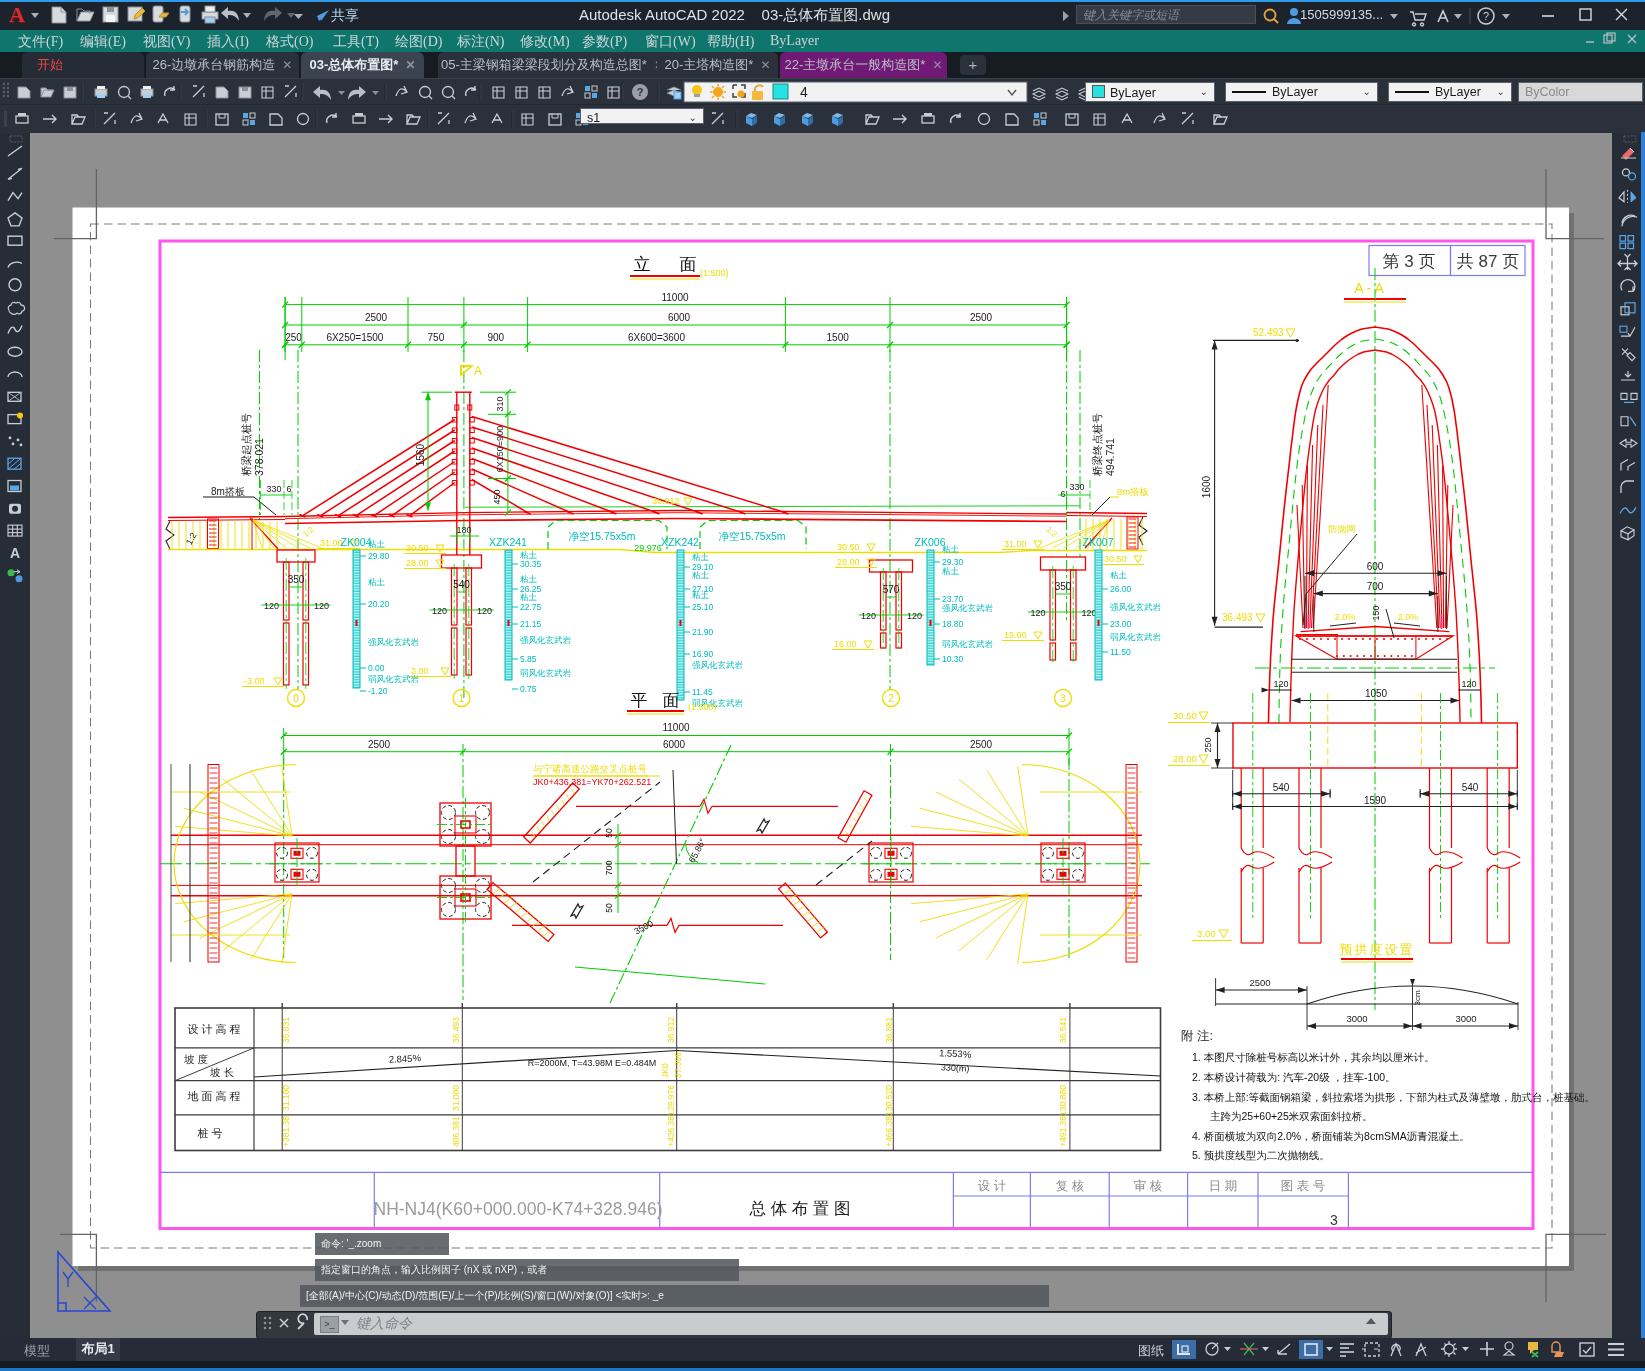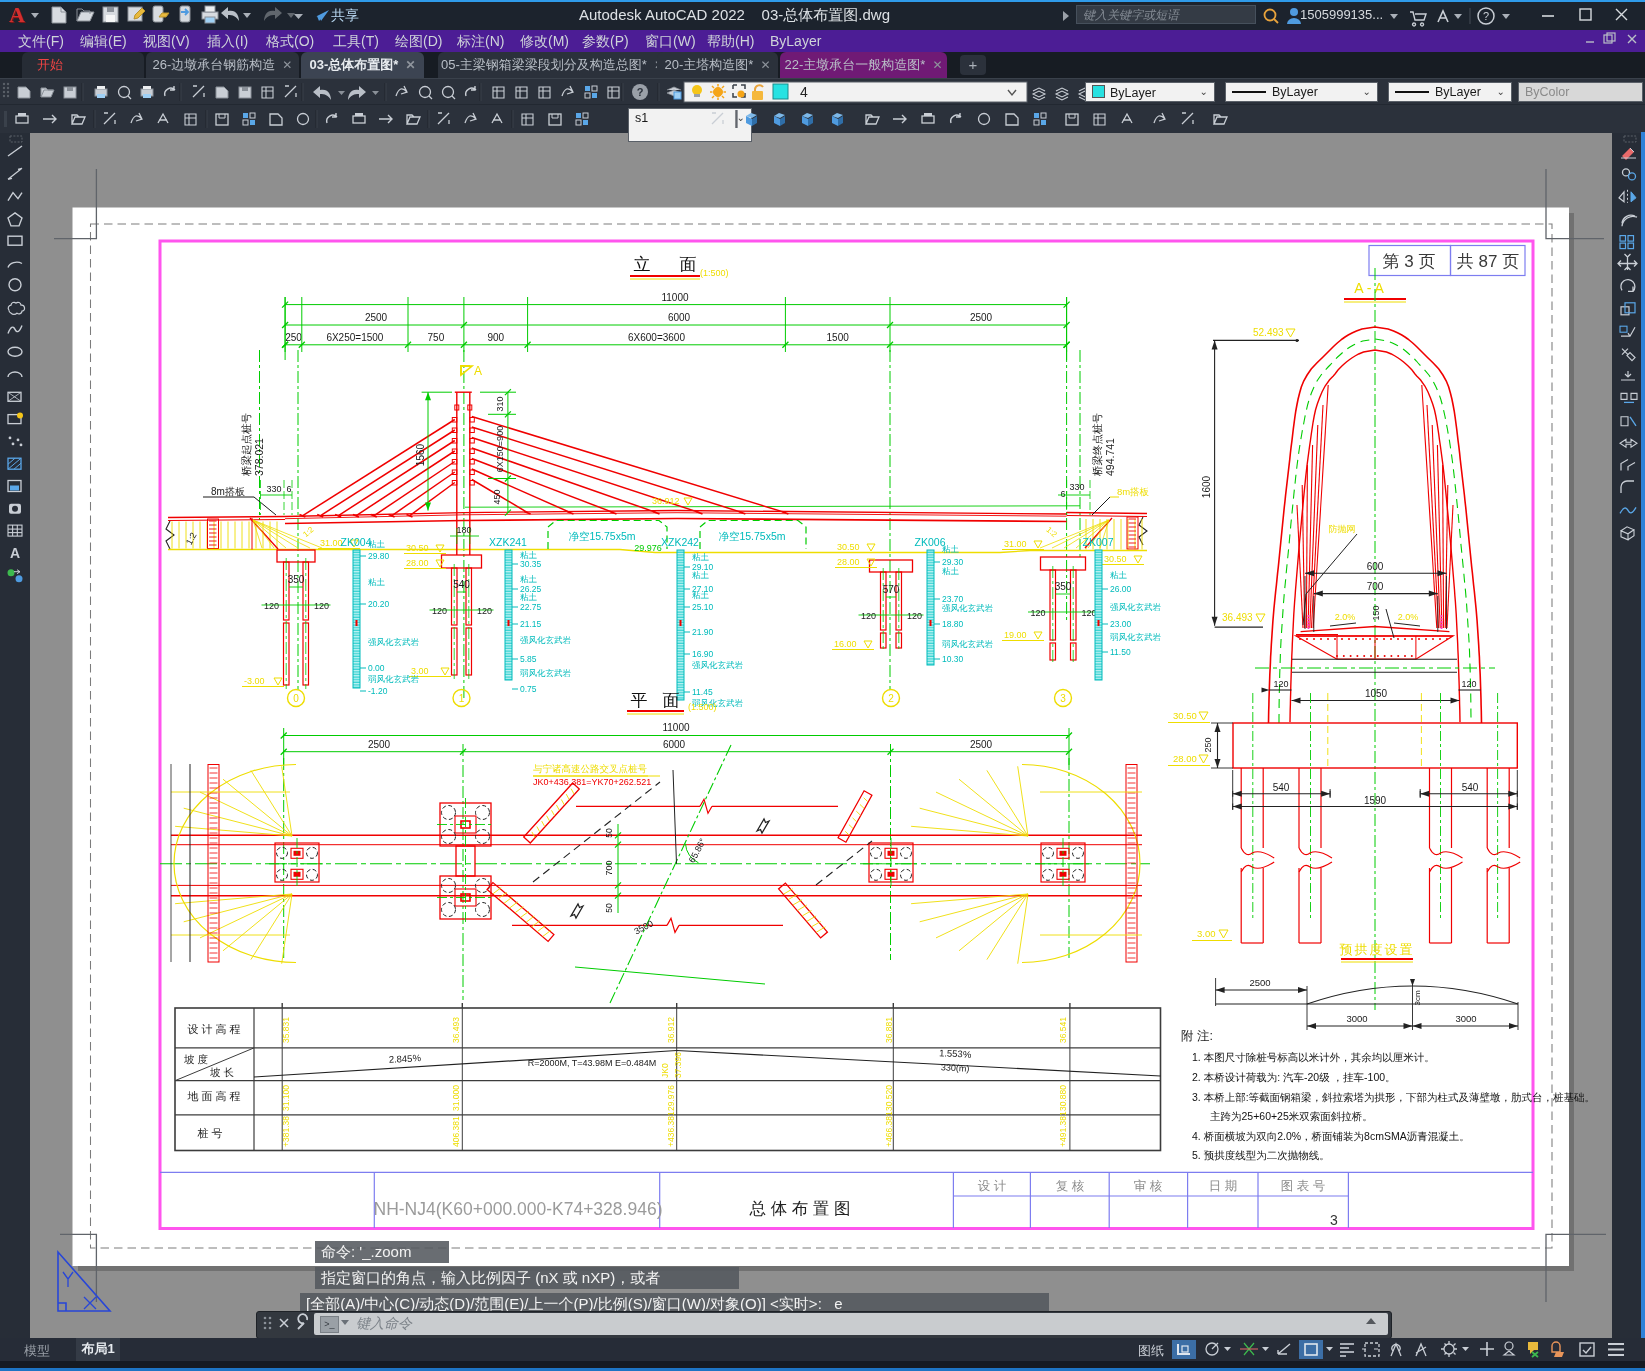--- a/index.html
+++ b/index.html
@@ -1,34 +1,34 @@
 <!DOCTYPE html>
 <html><head>
 <meta charset="utf-8">
 <style>
   html,body{margin:0;padding:0;width:1645px;height:1371px;overflow:hidden;background:#909090;
     font-family:"Liberation Sans",sans-serif;}
   .abs{position:absolute;}
   #titlebar{left:0;top:0;width:1645px;height:30px;background:#1c232d;z-index:20;}
-  #menubar{left:0;top:30px;width:1645px;height:22px;background:#4c1d95;z-index:20;}
+  #menubar{left:0;top:30px;width:1645px;height:22px;background:#0f766e;z-index:20;font-family:Liberation Serif, serif;}
   .menuitem{position:absolute;top:3px;font-size:14px;color:#ced3d9;}
   #tabbar{left:0;top:52px;width:1645px;height:26px;background:#171c23;z-index:20;}
   .tab{position:absolute;top:0;height:26px;border-radius:6px 6px 0 0;font-size:13px;color:#b9bfc7;
        display:flex;align-items:center;justify-content:center;background:#2b313b;}
   .tabx{color:#8f959d;margin-left:7px;font-size:12px;}
   #toolbar1{left:0;top:78px;width:1645px;height:26px;background:#2b313b;z-index:20;border-top:1px solid #3a414b;}
   #toolbar2{left:0;top:104px;width:1645px;height:28px;background:#2b313b;z-index:20;border-top:1px solid #222831;}
   #lefttool{left:0;top:132px;width:30px;height:1206px;background:#272d37;z-index:19;}
   #righttool{left:1612px;top:132px;width:33px;height:1206px;background:#272d37;z-index:19;}
   #rightblue{left:1641px;top:132px;width:4px;height:1206px;background:#2e81d8;z-index:21;}
   #statusbar{left:0;top:1338px;width:1645px;height:23px;background:#262c37;z-index:20;}
   #bottomstrip{left:0;top:1361px;width:1645px;height:10px;background:#151a22;z-index:20;}
   #bottomblue{left:0;top:1368px;width:1645px;height:3px;background:#1d74c4;z-index:21;}
-  .cmdline{position:absolute;background:rgba(84,89,95,0.88);color:#f2f2f2;font-size:15px;
-     line-height:22px;padding:0 6px;white-space:nowrap;overflow:hidden;z-index:15;margin-top:8px;}
+  .cmdline{position:absolute;background:rgba(84,89,95,0.88);color:#f2f2f2;font-size:10px;
+     line-height:22px;padding:0 6px;white-space:nowrap;overflow:hidden;z-index:15;}
   svg text{font-family:"Liberation Sans",sans-serif;}
 </style>
 </head>
 <body>
 
 <svg class="abs" id="cad" style="left:0;top:0;z-index:5" width="1645" height="1371" viewBox="0 0 1645 1371">
 <defs>
  <pattern id="cyh" width="7" height="2.6" patternUnits="userSpaceOnUse">
    <rect width="7" height="2.6" fill="#bff4f4"></rect>
    <line x1="0" y1="1" x2="7" y2="1" stroke="#00c4c4" stroke-width="0.9"></line>
@@ -1231,21 +1231,21 @@
       <line x1="95" y1="5" x2="95" y2="23" stroke="#3a414b"></line>
 <line x1="206" y1="5" x2="206" y2="23" stroke="#20252d"></line>
       <line x1="207" y1="5" x2="207" y2="23" stroke="#3a414b"></line>
 <line x1="316" y1="5" x2="316" y2="23" stroke="#20252d"></line>
       <line x1="317" y1="5" x2="317" y2="23" stroke="#3a414b"></line>
 <line x1="428" y1="5" x2="428" y2="23" stroke="#20252d"></line>
       <line x1="429" y1="5" x2="429" y2="23" stroke="#3a414b"></line>
 <line x1="512" y1="5" x2="512" y2="23" stroke="#20252d"></line>
       <line x1="513" y1="5" x2="513" y2="23" stroke="#3a414b"></line>
 </svg>
-<div class="abs" style="left:580px;top:3px;width:124px;height:34px;background:#f2f2f2;border:1px solid #5a6068;font-size:12.5px;color:#1a1a1a;padding:2px 6px;box-sizing:border-box;white-space:nowrap;overflow:hidden;margin-left:48px;">s1<span style="position:absolute;right:6px;top:3px;color:#444;font-size:10px;">⌄</span></div>
+<div class="abs" style="left:580px;top:3px;width:124px;height:16px;background:#f2f2f2;border:1px solid #5a6068;font-size:12.5px;color:#1a1a1a;padding:2px 6px;box-sizing:border-box;white-space:nowrap;overflow:hidden;">s1<span style="position:absolute;right:6px;top:3px;color:#444;font-size:10px;">⌄</span></div>
 <svg class="abs" style="left:706px;top:0" width="939" height="28">
 <path d="M6 19 L17 8 m-11 0 h4 m7 7 v4" stroke="#c9ced5" fill="none" stroke-width="1.3"></path>
 <line x1="30" y1="5" x2="30" y2="23" stroke="#20252d"></line>
       <line x1="31" y1="5" x2="31" y2="23" stroke="#3a414b"></line>
 <g transform="translate(38,6)">
         <path d="M2 5 l5 -3 6 2 -5 3 Z" fill="#7db8e8"></path>
         <path d="M2 5 v7 l6 3 v-7 Z" fill="#4f9be0"></path>
         <path d="M8 8 l5 -3 v7 l-5 3 Z" fill="#2f6ea8"></path>
       </g>
 <g transform="translate(66,6)">

